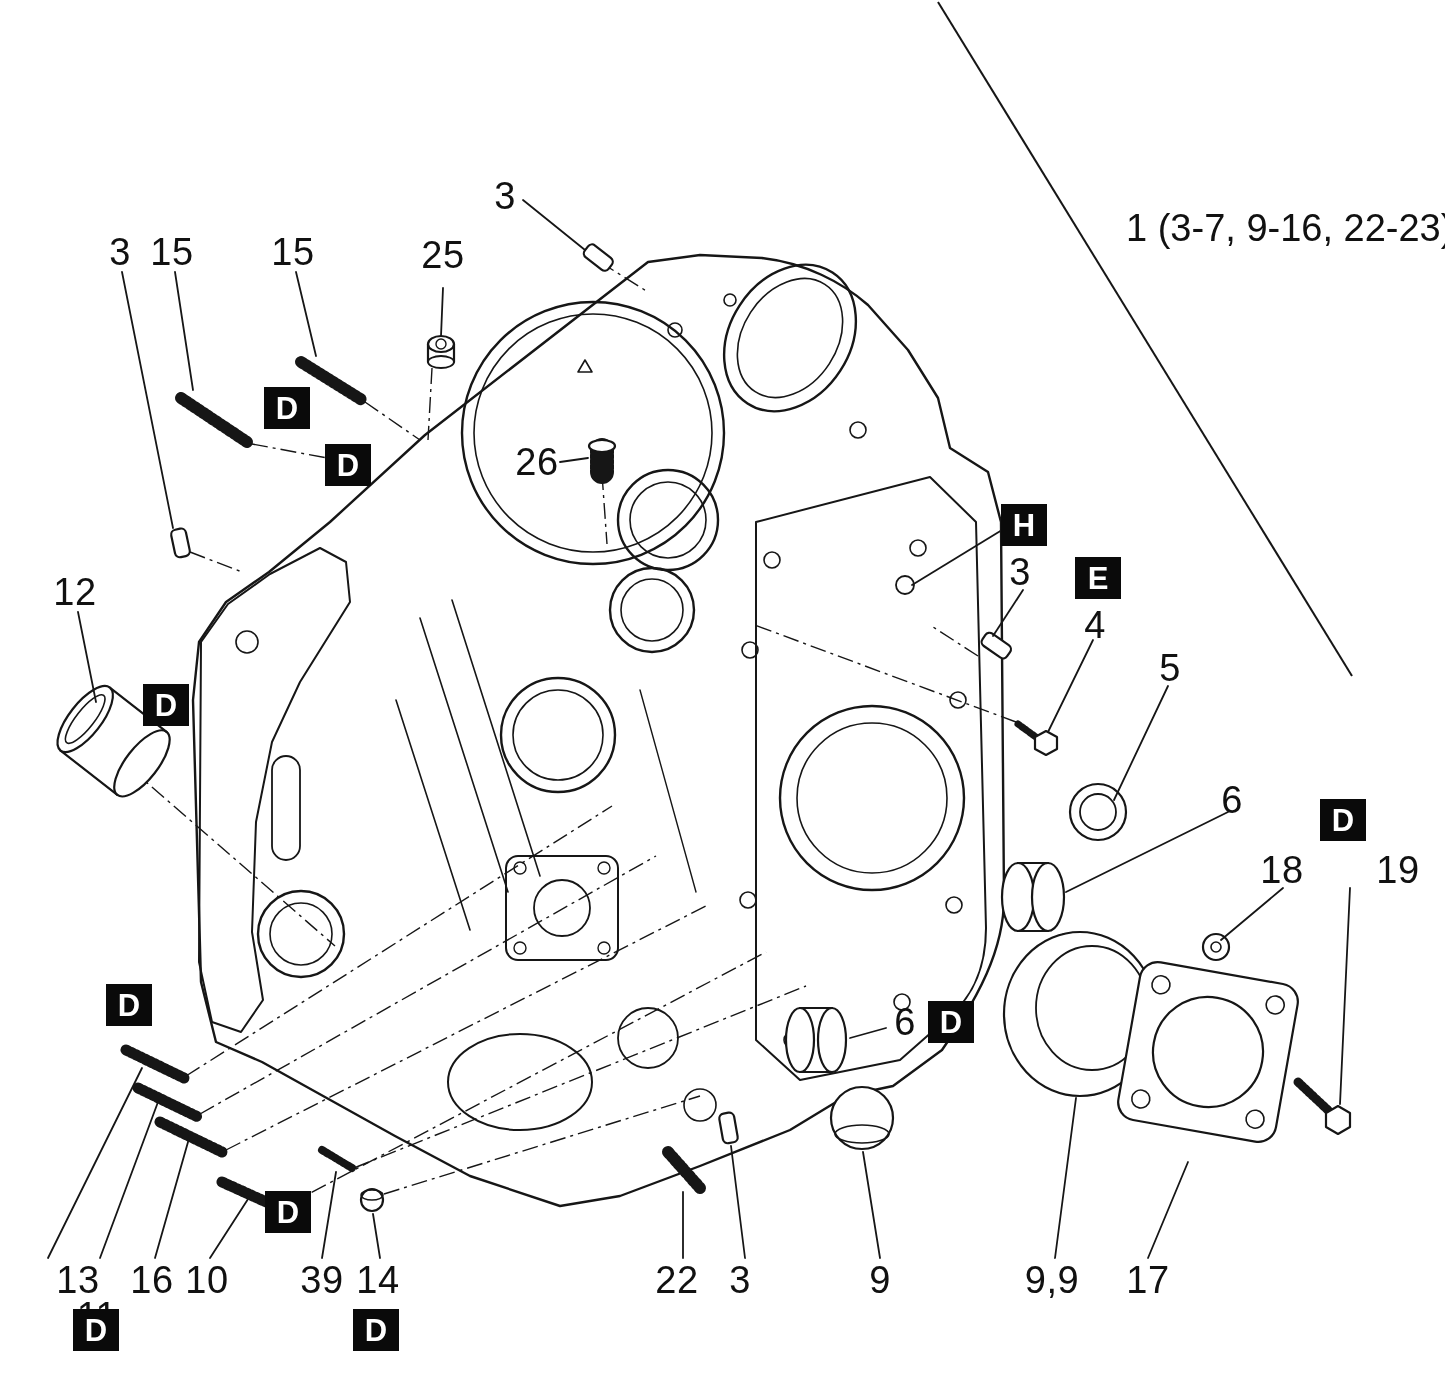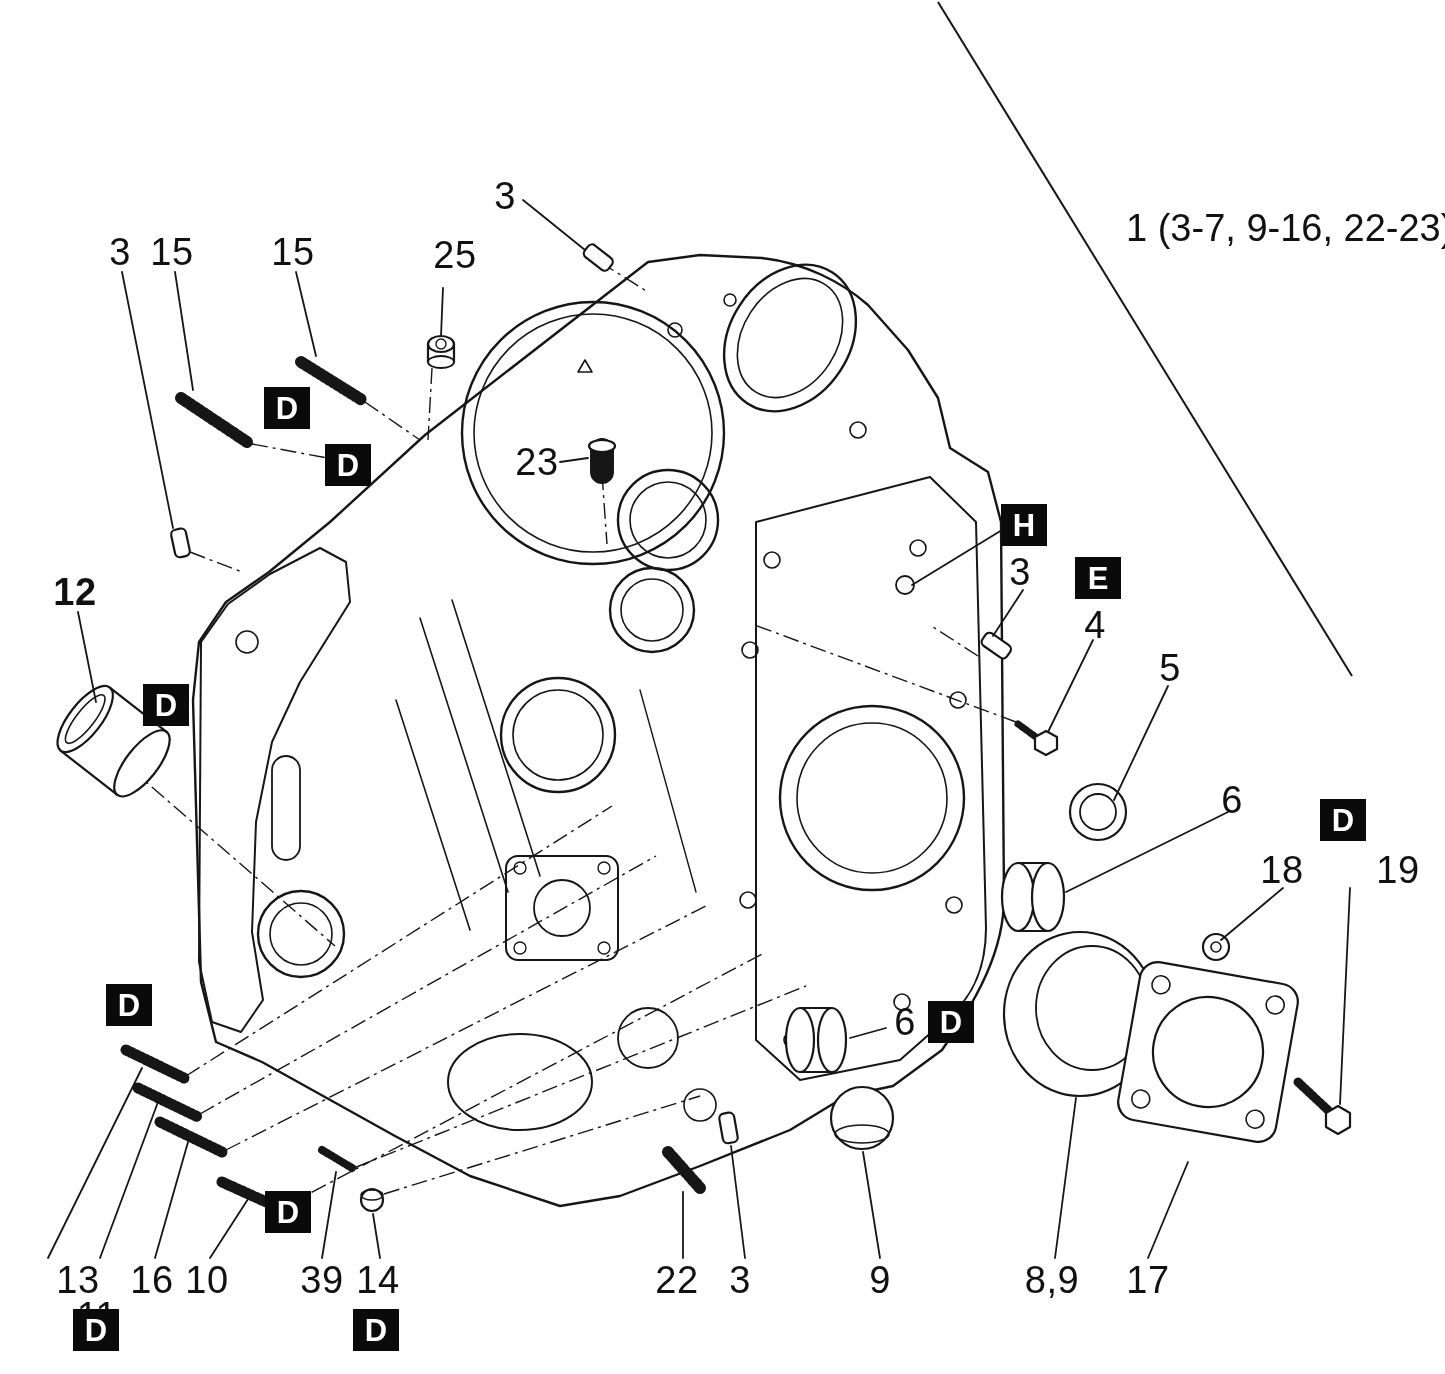--- a/index.html
+++ b/index.html
@@ -259,40 +259,40 @@
       <line x1="1148" y1="1258" x2="1188" y2="1162"></line>
     </g>
   </svg>
 
   <div id="label-layer">
     <div class="assembly-label" style="left: 1126px; top: 207px;">1 (3-7, 9-16, 22-23)</div>
   <div class="num" style="left: 505px; top: 196px;">3</div>
       <div class="num" style="left: 120px; top: 252px;">3</div>
       <div class="num" style="left: 172px; top: 252px;">15</div>
       <div class="num" style="left: 293px; top: 252px;">15</div>
-      <div class="num" style="left: 443px; top: 255px; margin-left: 12px;">25</div>
-      <div class="num" style="left: 537px; top: 462px;">23</div>
-      <div class="num" style="left: 75px; top: 592px; font-weight: bold;">12</div>
+      <div class="num" style="left: 443px; top: 255px;">25</div>
+      <div class="num" style="left: 537px; top: 462px;">26</div>
+      <div class="num" style="left: 75px; top: 592px;">12</div>
       <div class="num" style="left: 1020px; top: 572px;">3</div>
       <div class="num" style="left: 1095px; top: 625px;">4</div>
       <div class="num" style="left: 1170px; top: 668px;">5</div>
       <div class="num" style="left: 1232px; top: 800px;">6</div>
       <div class="num" style="left: 1282px; top: 870px;">18</div>
       <div class="num" style="left: 1398px; top: 870px;">19</div>
       <div class="num" style="left: 905px; top: 1022px;">6</div>
       <div class="num" style="left: 45px; top: 1280px; margin-left: 33px;">13</div>
       <div class="num" style="left: 97px; top: 1280px; margin-top: 36px;">11</div>
       <div class="num" style="left: 152px; top: 1280px;">16</div>
       <div class="num" style="left: 207px; top: 1280px;">10</div>
       <div class="num" style="left: 322px; top: 1280px;">39</div>
       <div class="num" style="left: 378px; top: 1280px;">14</div>
       <div class="num" style="left: 677px; top: 1280px;">22</div>
       <div class="num" style="left: 740px; top: 1280px;">3</div>
       <div class="num" style="left: 880px; top: 1280px;">9</div>
-      <div class="num" style="left: 1052px; top: 1280px;">8,9</div>
+      <div class="num" style="left: 1052px; top: 1280px;">9,9</div>
       <div class="num" style="left: 1148px; top: 1280px;">17</div>
       <div class="flag" style="left: 287px; top: 408px; background: rgb(10, 10, 10); color: rgb(255, 255, 255);">D</div>
       <div class="flag" style="left: 348px; top: 465px; background: rgb(10, 10, 10); color: rgb(255, 255, 255);">D</div>
       <div class="flag" style="left: 1024px; top: 525px; background: rgb(10, 10, 10); color: rgb(255, 255, 255);">H</div>
       <div class="flag" style="left: 1098px; top: 578px; background: rgb(10, 10, 10); color: rgb(255, 255, 255);">E</div>
       <div class="flag" style="left: 166px; top: 705px; background: rgb(10, 10, 10); color: rgb(255, 255, 255);">D</div>
       <div class="flag" style="left: 1343px; top: 820px; background: rgb(10, 10, 10); color: rgb(255, 255, 255);">D</div>
       <div class="flag" style="left: 129px; top: 1005px; background: rgb(10, 10, 10); color: rgb(255, 255, 255);">D</div>
       <div class="flag" style="left: 951px; top: 1022px; background: rgb(10, 10, 10); color: rgb(255, 255, 255);">D</div>
       <div class="flag" style="left: 288px; top: 1212px; background: rgb(10, 10, 10); color: rgb(255, 255, 255);">D</div>

